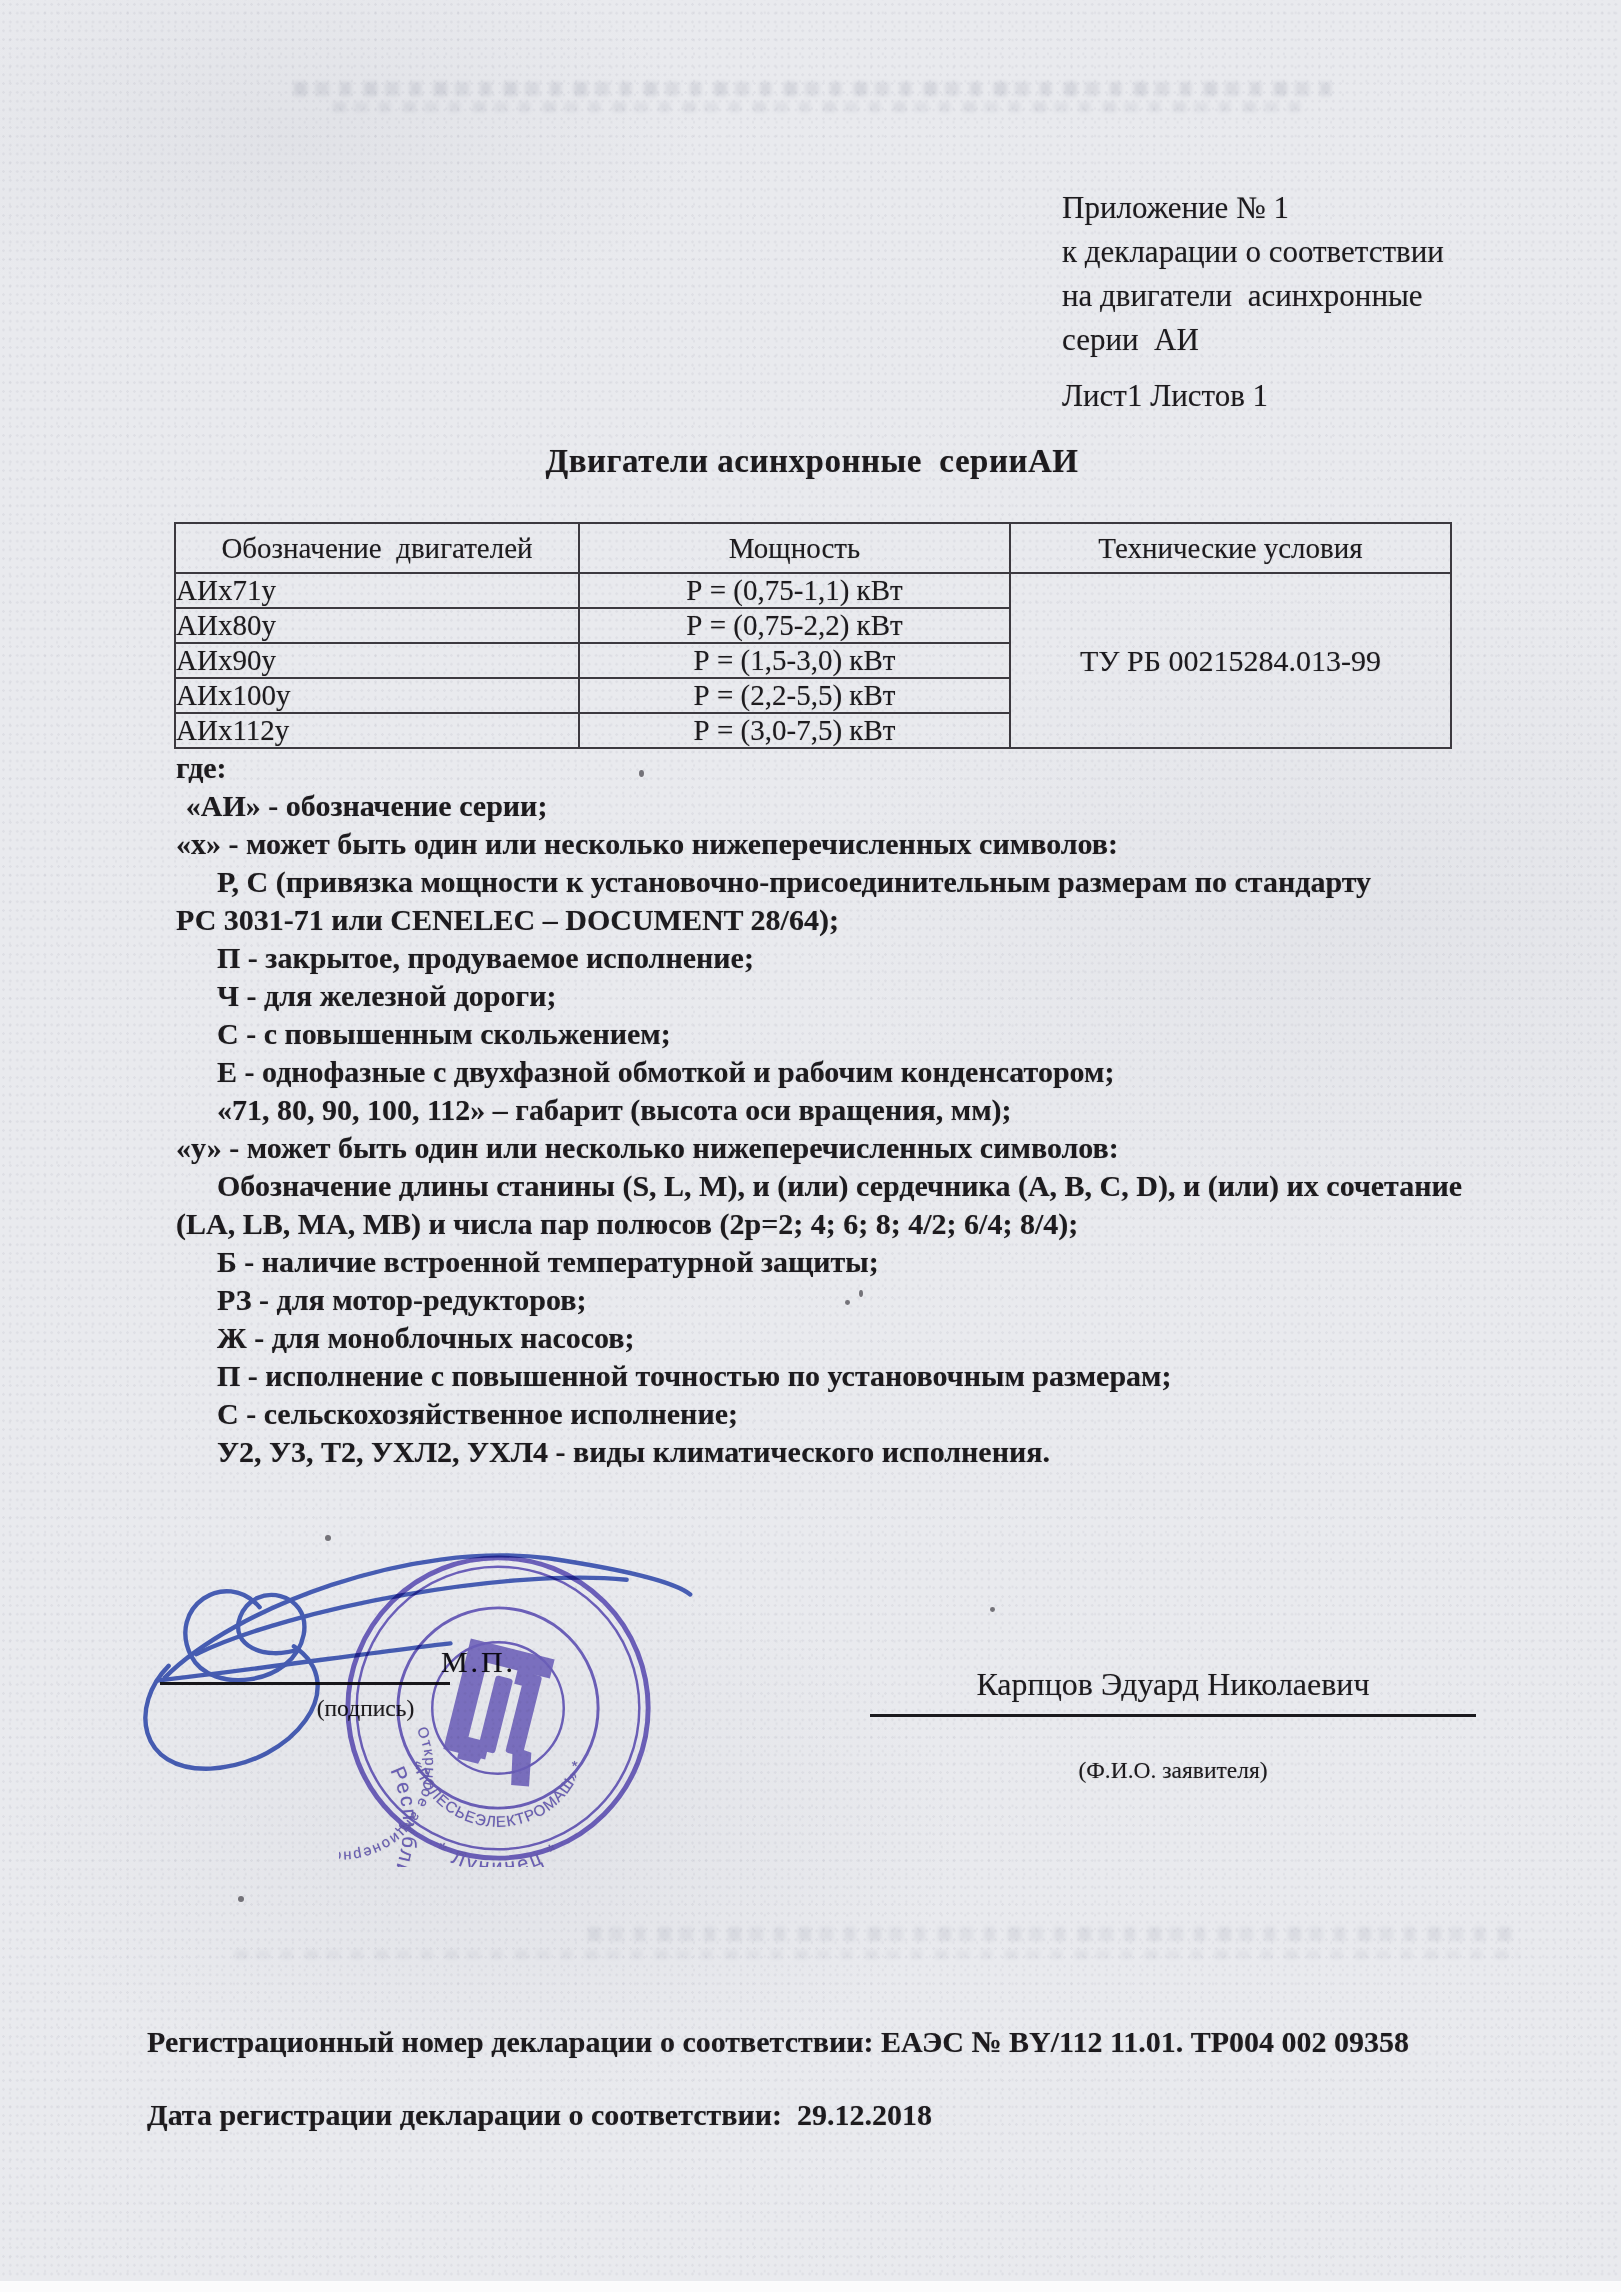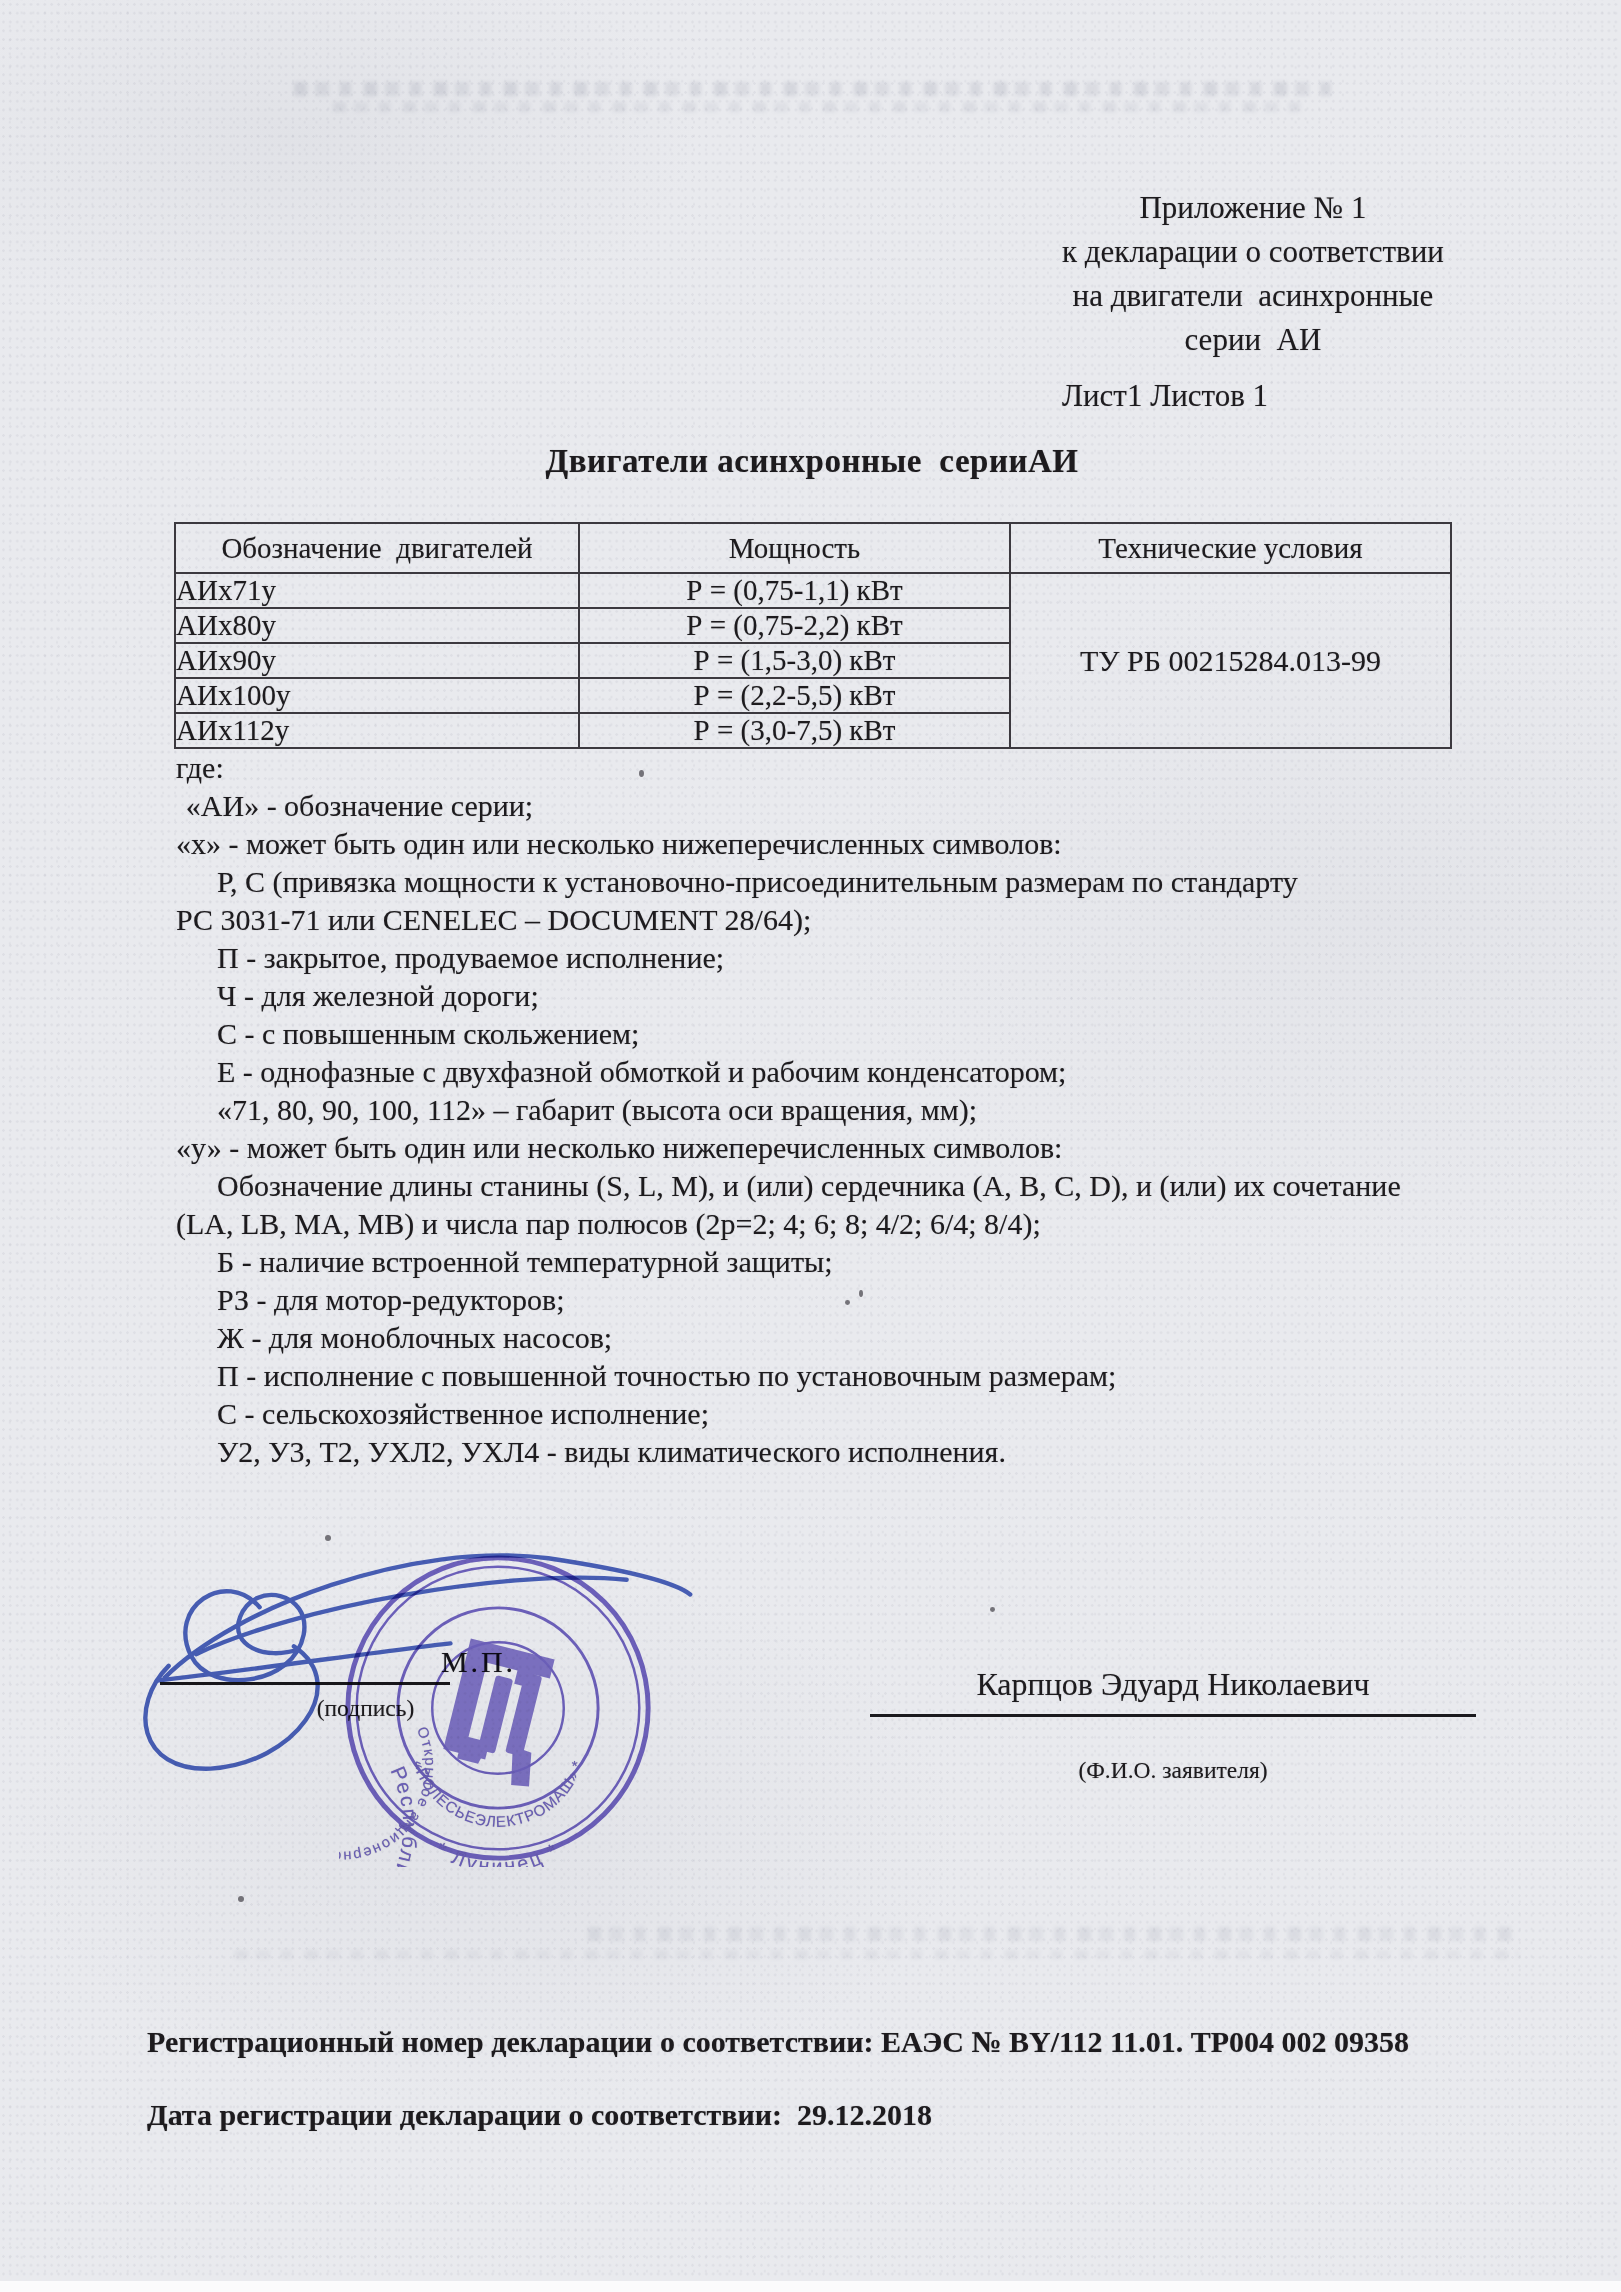--- a/index.html
+++ b/index.html
@@ -19,21 +19,21 @@
     content:"";position:absolute;inset:0;pointer-events:none;
     background-image:
       radial-gradient(rgba(118,122,140,.10) 1px, transparent 1.3px),
       radial-gradient(rgba(100,104,126,.07) 1px, transparent 1.5px),
       radial-gradient(ellipse 588px 294px at 18% 6%, rgba(130,134,150,.08), transparent 70%),
       radial-gradient(ellipse 784px 490px at 85% 40%, rgba(130,134,150,.06), transparent 70%),
       radial-gradient(ellipse 686px 392px at 30% 80%, rgba(125,130,148,.07), transparent 70%);
     background-size:6.9px 8.8px, 11.8px 13.7px, auto, auto, auto;
     background-position:0 0, 3.9px 5.9px, 0 0, 0 0, 0 0;
   }
-  .pre{white-space:pre-wrap;text-align:center;}
+  .pre{white-space:pre-wrap;}
   .abs{position:absolute;}
 
   
   .bleed{
     position:absolute;height:13.7px;opacity:.30;filter:blur(2.2px);
     background:repeating-linear-gradient(90deg,
       rgba(112,117,138,.55) 0 12.7px, transparent 12.7px 20.6px,
       rgba(112,117,138,.4) 20.6px 35px, transparent 35px 46px,
       rgba(112,117,138,.5) 46px 57px, transparent 57px 70px);
   }
@@ -52,21 +52,21 @@
     padding:0;vertical-align:middle;
   }
   table.motors{border:2.9px solid #343138;}
   table.motors th{font-weight:normal;height:48px;text-align:center;}
   table.motors td{height:33px;}
   td.model{padding-left:51px;text-align:left;}
   td.power{text-align:center;}
   td.spec{text-align:center;font-size:30px;}
 
   .legend{left:176px;top:749px;width:1362px;font-size:30px;line-height:38px;}
-  .ln{white-space:pre-wrap;}
+  .ln{white-space:pre-wrap;font-weight:bold;}
   .ind{padding-left:41px;}
   .ind-xs{padding-left:9.8px;}
 
   .mp-label{left:441px;top:1645px;font-size:30px;letter-spacing:2.9px;color:#151419;text-align:right;}
   .sig-line{left:160px;top:1682px;width:290px;height:2.9px;background:#17161a;}
   .sig-caption{left:282px;top:1695px;width:167px;text-align:center;font-size:23.5px;}
   .name-block{left:870px;top:1666px;width:606px;text-align:center;font-size:32px;}
   .name-line{left:870px;top:1714px;width:606px;height:2.9px;background:#1a191d;}
   .fio-caption{left:870px;top:1729px;width:606px;text-align:center;font-size:23.5px;margin-top:28px;}
 

